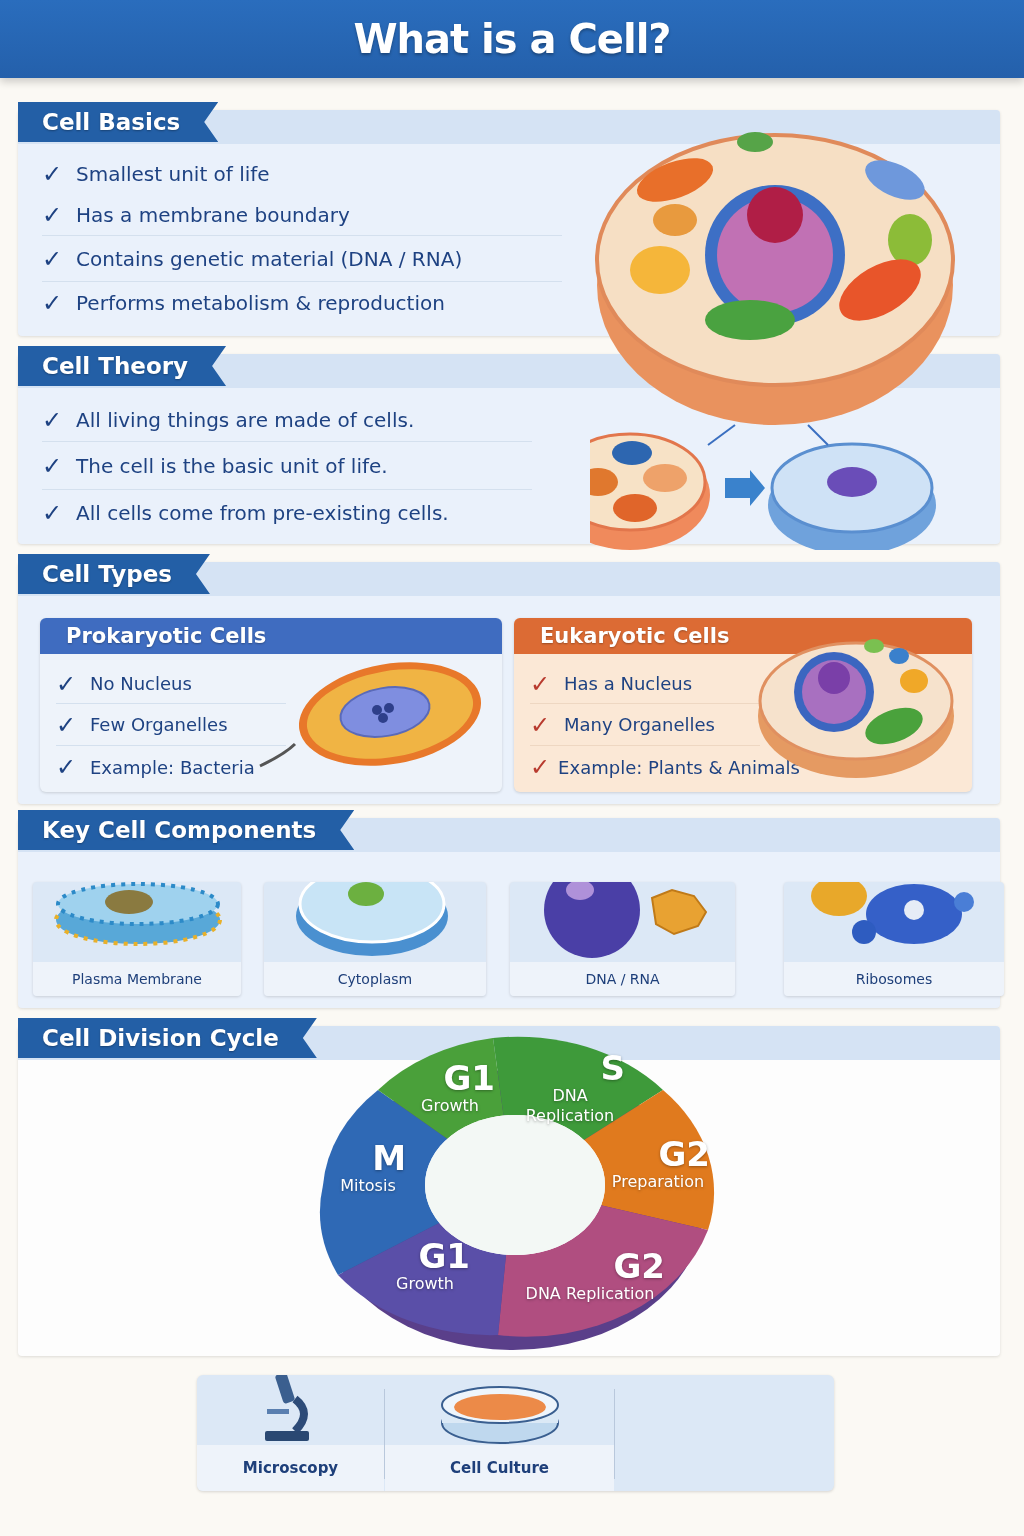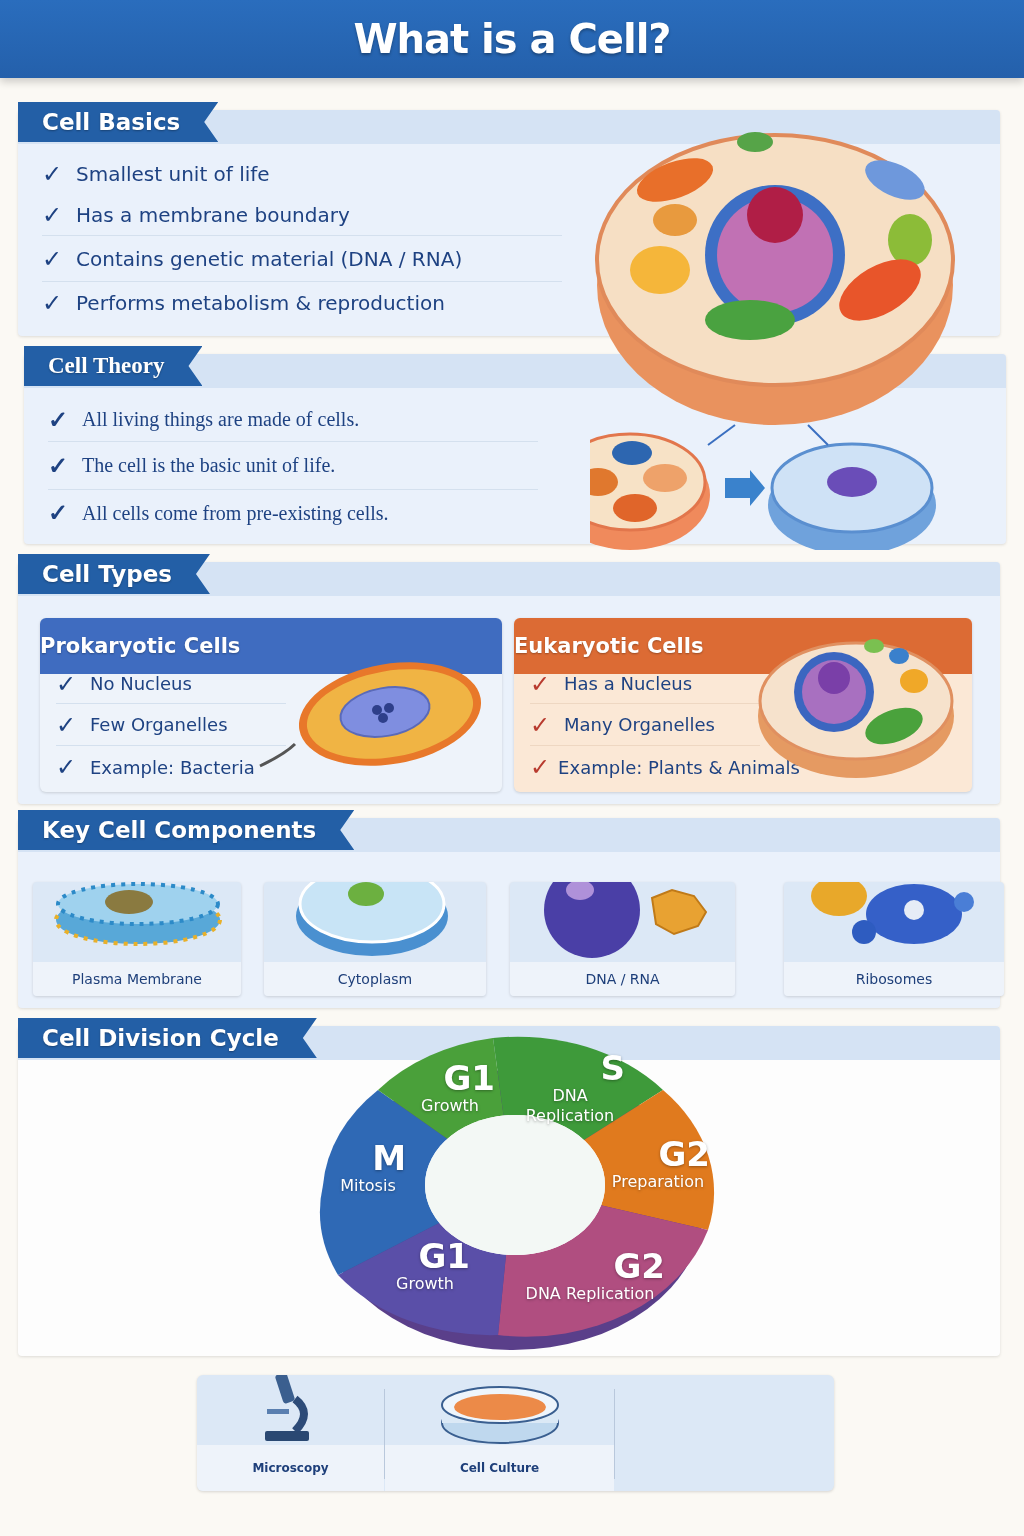--- a/index.html
+++ b/index.html
@@ -8,29 +8,29 @@
   .header h1 { color: #fff; font-family: "DejaVu Sans", sans-serif; font-weight: bold; font-size: 40px; letter-spacing: -1px; text-shadow: 0 2px 3px rgba(0,0,0,0.3); }
   .panel { position: absolute; background: #eaf1fb; border-radius: 4px; box-shadow: 0 1px 3px rgba(0,0,0,0.12); }
   .panel-band { position: absolute; left: 0; top: 0; right: 0; height: 34px; background: #d5e3f4; border-radius: 4px 4px 0 0; }
   .tab { position: absolute; top: -8px; left: 0; height: 40px; background: #235fa6; color: #fff; font-weight: bold; font-size: 23px; padding: 0 38px 0 24px; display: flex; align-items: center; clip-path: polygon(0 0, 100% 0, calc(100% - 14px) 50%, 100% 100%, 0 100%); text-shadow: 0 1px 2px rgba(0,0,0,0.3); white-space: nowrap; }
   .checklist { position: absolute; list-style: none; }
   .checklist li { display: flex; align-items: center; font-size: 20px; color: #1e4282; border-bottom: 1px solid #d4e0ee; }
   .checklist li:last-child { border-bottom: none; }
   .check { width: 26px; font-size: 24px; color: #1e4282; font-weight: bold; margin-right: 8px; }
   .check.red { color: #b83a2e; }
   .sub-card { position: absolute; border-radius: 6px; box-shadow: 0 1px 3px rgba(0,0,0,0.15); overflow: hidden; }
-  .sub-head { height: 56px; display: flex; align-items: center; color: #fff; font-weight: bold; font-size: 21px; text-shadow: 0 1px 2px rgba(0,0,0,0.3); }
+  .sub-head { height: 36px; display: flex; align-items: center; padding-left: 26px; color: #fff; font-weight: bold; font-size: 21px; text-shadow: 0 1px 2px rgba(0,0,0,0.3); }
   .comp-card { position: absolute; top: 64px; height: 114px; background: #dce8f6; border-radius: 4px; box-shadow: 0 1px 3px rgba(0,0,0,0.15); overflow: hidden; }
   .comp-label { position: absolute; left: 0; right: 0; bottom: 0; height: 34px; background: #eef3fa; display: flex; align-items: center; justify-content: center; font-size: 14px; color: #1e3f7a; }
   .phase { position: absolute; text-align: center; color: #fff; text-shadow: 0 1px 3px rgba(0,0,0,0.35); font-weight: bold; }
   .phase .big { font-size: 34px; line-height: 36px; text-align: right; }
   .phase .small { font-size: 16px; line-height: 20px; font-weight: normal; }
   .tools { position: absolute; left: 197px; top: 1375px; width: 637px; height: 116px; background: #dce8f6; border-radius: 6px; box-shadow: 0 1px 3px rgba(0,0,0,0.15); overflow: hidden; }
   .tool { position: absolute; top: 0; height: 116px; }
-  .tool-label { position: absolute; left: 0; right: 0; bottom: 0; height: 46px; background: #eef3fa; display: flex; align-items: center; justify-content: center; font-size: 12px; font-weight: bold; color: #1e3f7a; }
+  .tool-label { position: absolute; left: 0; right: 0; bottom: 0; height: 46px; background: #eef3fa; display: flex; align-items: center; justify-content: center; font-size: 15px; font-weight: bold; color: #1e3f7a; }
   .divider { position: absolute; top: 14px; width: 1px; height: 90px; background: #b9c8dc; }
 </style>
 </head>
 <body>
 
 <div class="header">
   <h1>What is a Cell?</h1>
 </div>
 
 <div class="panel" style="left:18px;top:110px;width:982px;height:226px;">
@@ -49,21 +49,21 @@
         <span class="check">✓</span>
         <span>Contains genetic material (DNA / RNA)</span>
       </li>
     <li style="height:42px;">
         <span class="check">✓</span>
         <span>Performs metabolism &amp; reproduction</span>
       </li>
   </ul>
 </div>
 
-<div class="panel" style="left:24px;top:354px;width:982px;height:190px;font-family:Liberation Serif, serif;">
+<div class="panel" style="left:18px;top:354px;width:982px;height:190px;">
   <div class="panel-band"></div>
   <div class="tab">Cell Theory</div>
   <ul class="checklist" style="left:24px;top:44px;width:490px;">
     <li style="height:44px;">
         <span class="check">✓</span>
         <span>All living things are made of cells.</span>
       </li>
     <li style="height:48px;">
         <span class="check">✓</span>
         <span>The cell is the basic unit of life.</span>

